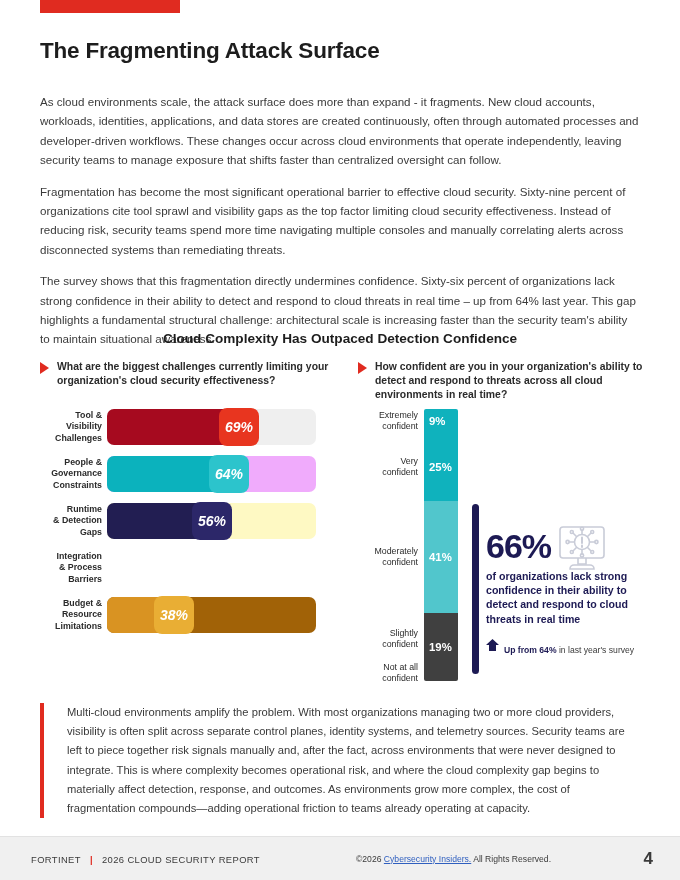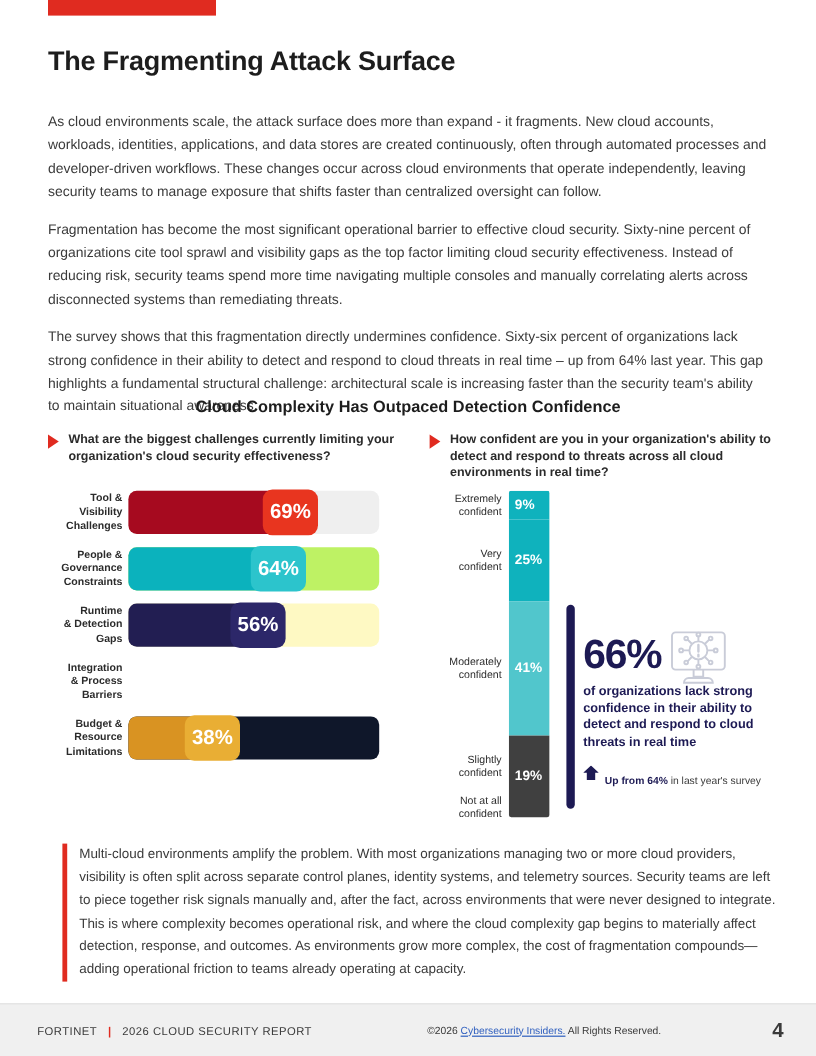--- a/index.html
+++ b/index.html
@@ -60,21 +60,21 @@
   .htrack {
     position: absolute; left: 67px; top: 0; width: 209px; height: 36px;
     background: #efefef; border-radius: 7px;
   }
   .hfill {
     position: absolute; left: 0; top: 0; height: 36px; border-radius: 7px;
   }
   .hbadge {
     position: absolute; top: -1px; height: 38px; min-width: 38px;
     border-radius: 8px; display: flex; align-items: center; justify-content: center;
-    color: #ffffff; font-size: 17px; font-weight: bold; padding: 0 6px;
+    color: #ffffff; font-size: 14px; font-weight: bold; padding: 0 6px; font-style: italic;
   }
 
   
   .stack-wrap { position: absolute; left: 358px; top: 409px; width: 290px; height: 275px; }
   .stack-labels { position: absolute; left: 0; top: 0; width: 60px; height: 272px; }
   .slabel {
     position: absolute; right: 0; width: 60px; text-align: right;
     font-size: 8.8px; line-height: 11px; font-weight: normal; color: #2b2b2b;
   }
   .stack-col { position: absolute; left: 66px; top: 0; width: 34px; height: 272px;
@@ -98,22 +98,22 @@
     font-weight: bold; color: #1d1a54;
   }
   .uplift { margin-top: 11px; display: flex; align-items: flex-end; gap: 5px; }
   .uplift-txt { font-size: 8.6px; color: #3a3a3a; }
   .uplift-txt b { color: #1d1a54; }
 
   .monitor-icon { position: absolute; left: 196px; top: 116px; }
 
   
   .quote {
-    position: absolute; left: 52px; top: 703px; width: 600px;
-    padding-left: 10px; border-left: 4px solid #e02b20;
+    position: absolute; left: 40px; top: 703px; width: 600px;
+    padding-left: 23px; border-left: 4px solid #e02b20;
   }
   .quote p { font-size: 11.2px; line-height: 19.2px; color: #3a3a3a; }
 
   
   .footer {
     position: absolute; left: 0; bottom: 0; width: 680px; height: 44px;
     background: #f0f0f0; border-top: 1px solid #e2e2e2; text-decoration: underline;
   }
   .f-left {
     position: absolute; left: 31px; top: 50%; transform: translateY(-50%);
@@ -161,38 +161,38 @@
   <div class="hbars" id="hbars">
       <div class="hrow">
         <div class="hlabel"><span>Tool &amp;</span><br><span>Visibility</span><br><span>Challenges</span></div>
         <div class="htrack" style="background: rgb(239, 239, 239);">
           <div class="hfill" style="width: 144px; background: rgb(166, 10, 31);"></div>
           <div class="hbadge" style="background: rgb(232, 53, 31); left: 112px;">69%</div>
         </div>
       </div>
       <div class="hrow">
         <div class="hlabel"><span>People &amp;</span><br><span>Governance</span><br><span>Constraints</span></div>
-        <div class="htrack" style="background: #bef264;">
+        <div class="htrack" style="background: #f0abfc;">
           <div class="hfill" style="width: 134px; background: rgb(11, 178, 189);"></div>
           <div class="hbadge" style="background: rgb(44, 196, 204); left: 102px;">64%</div>
         </div>
       </div>
       <div class="hrow">
         <div class="hlabel"><span>Runtime</span><br><span>&amp; Detection</span><br><span>Gaps</span></div>
         <div class="htrack" style="background: #fef9c3;">
           <div class="hfill" style="width: 117px; background: rgb(34, 30, 82);"></div>
           <div class="hbadge" style="background: rgb(44, 39, 105); left: 85px;">56%</div>
         </div>
       </div>
       <div class="hrow">
         <div class="hlabel"><span>Integration</span><br><span>&amp; Process</span><br><span>Barriers</span></div>
       </div>
       <div class="hrow">
         <div class="hlabel"><span>Budget &amp;</span><br><span>Resource</span><br><span>Limitations</span></div>
-        <div class="htrack" style="background: #0f172a;">
+        <div class="htrack" style="background: #a16207;">
           <div class="hfill" style="width: 79px; background: rgb(217, 147, 34);"></div>
           <div class="hbadge" style="background: rgb(233, 174, 52); left: 47px;">38%</div>
         </div>
       </div>
     </div>
 
   <div class="stack-wrap">
     <div class="stack-labels" id="stack-labels">
         <div class="slabel" style="top: 1.24px;"><span>Extremely</span><br><span>confident</span></div>
         <div class="slabel" style="top: 47.48px;"><span>Very</span><br><span>confident</span></div>

